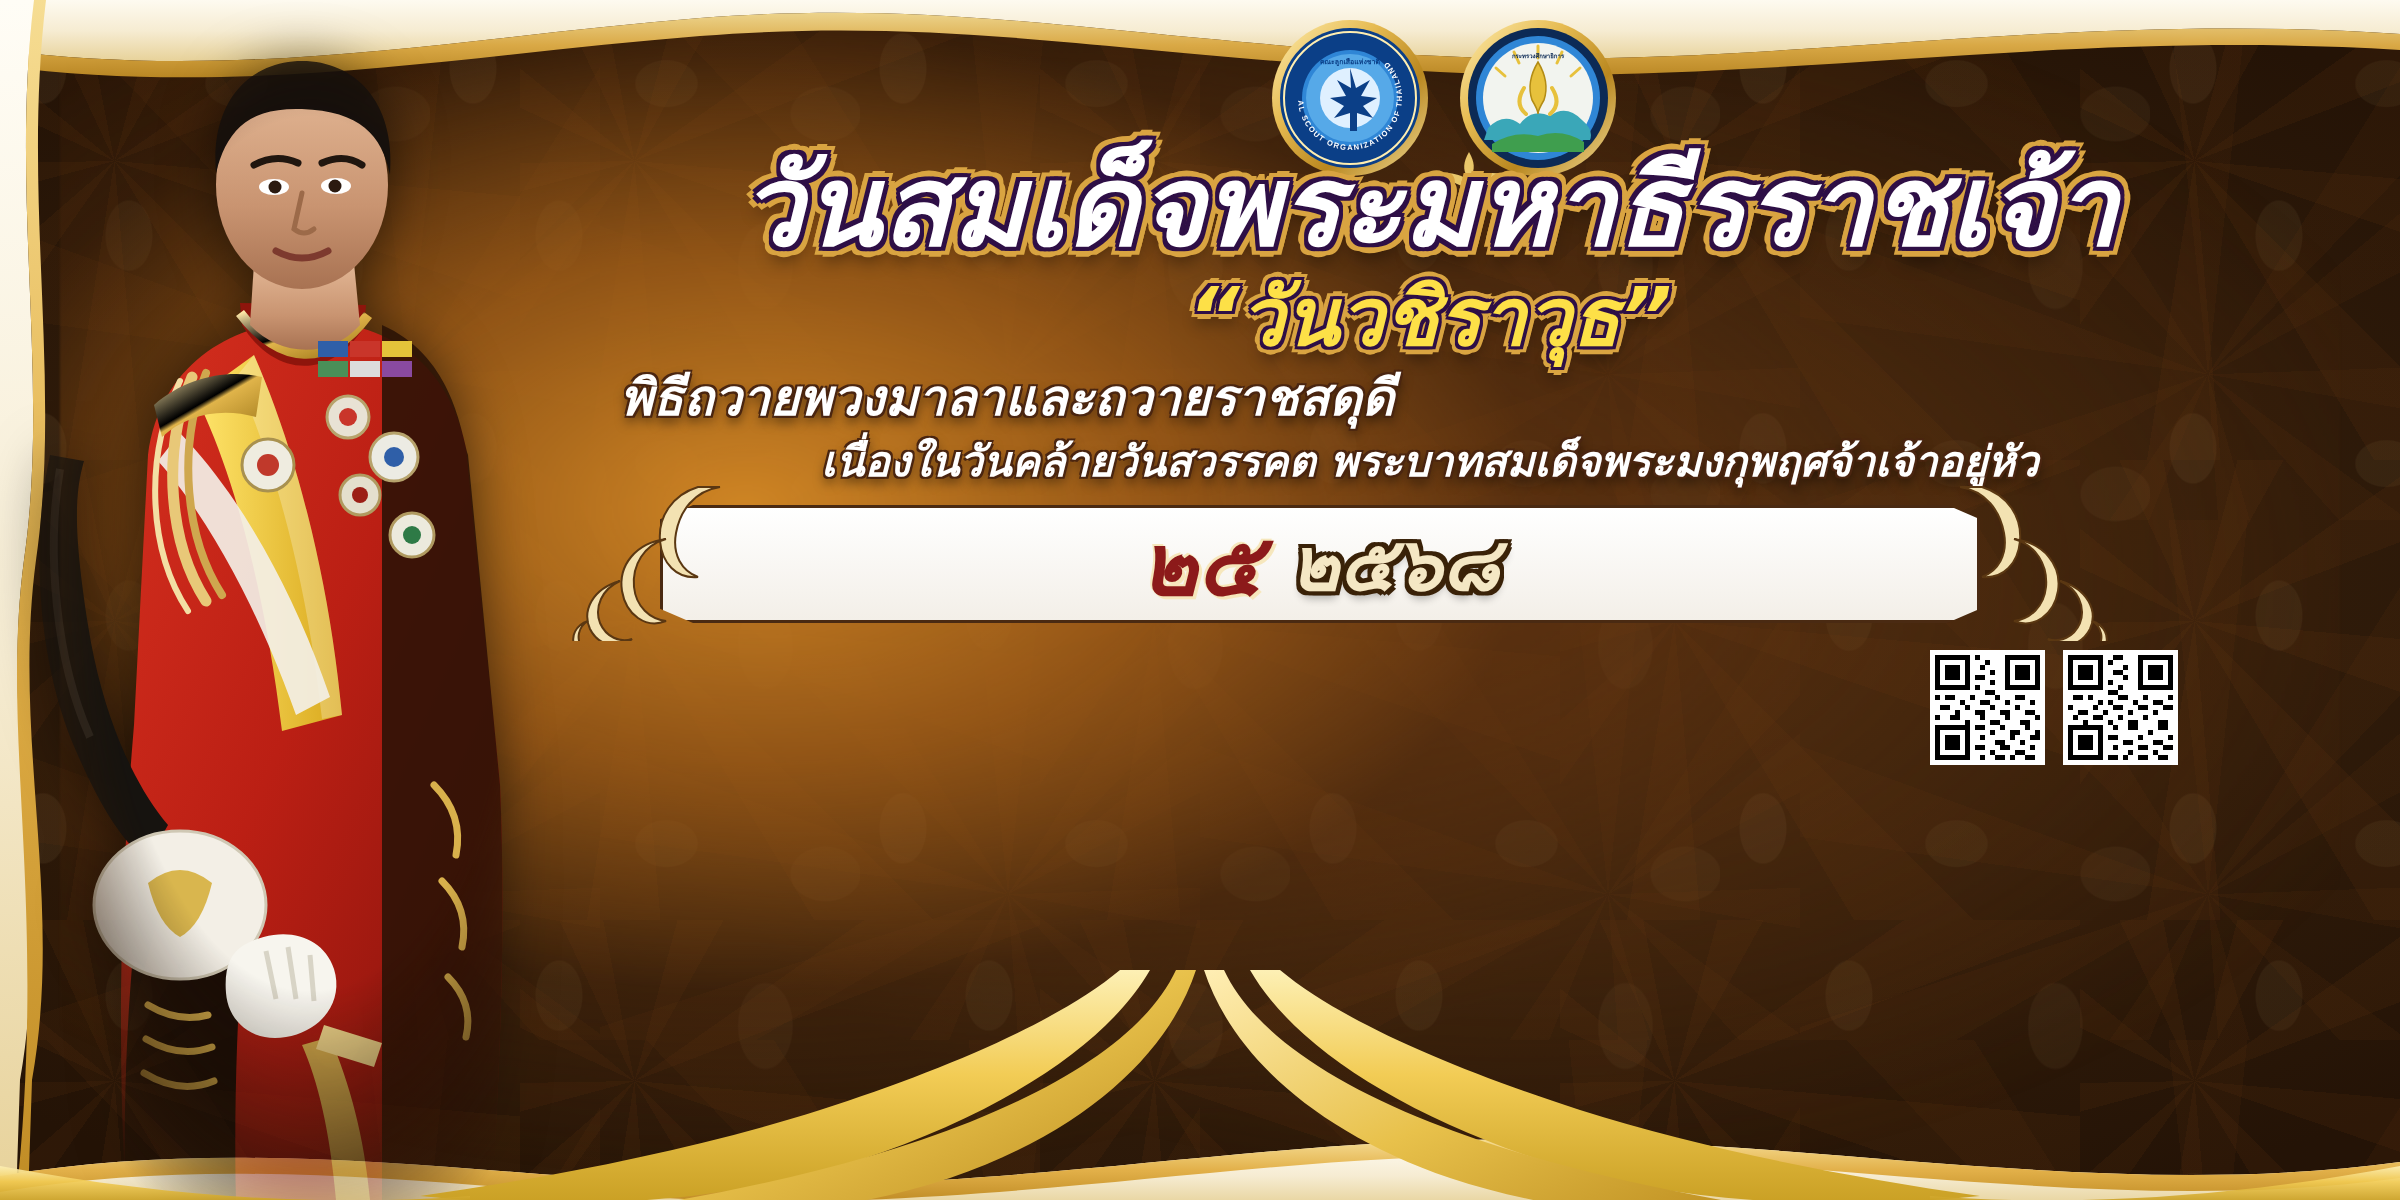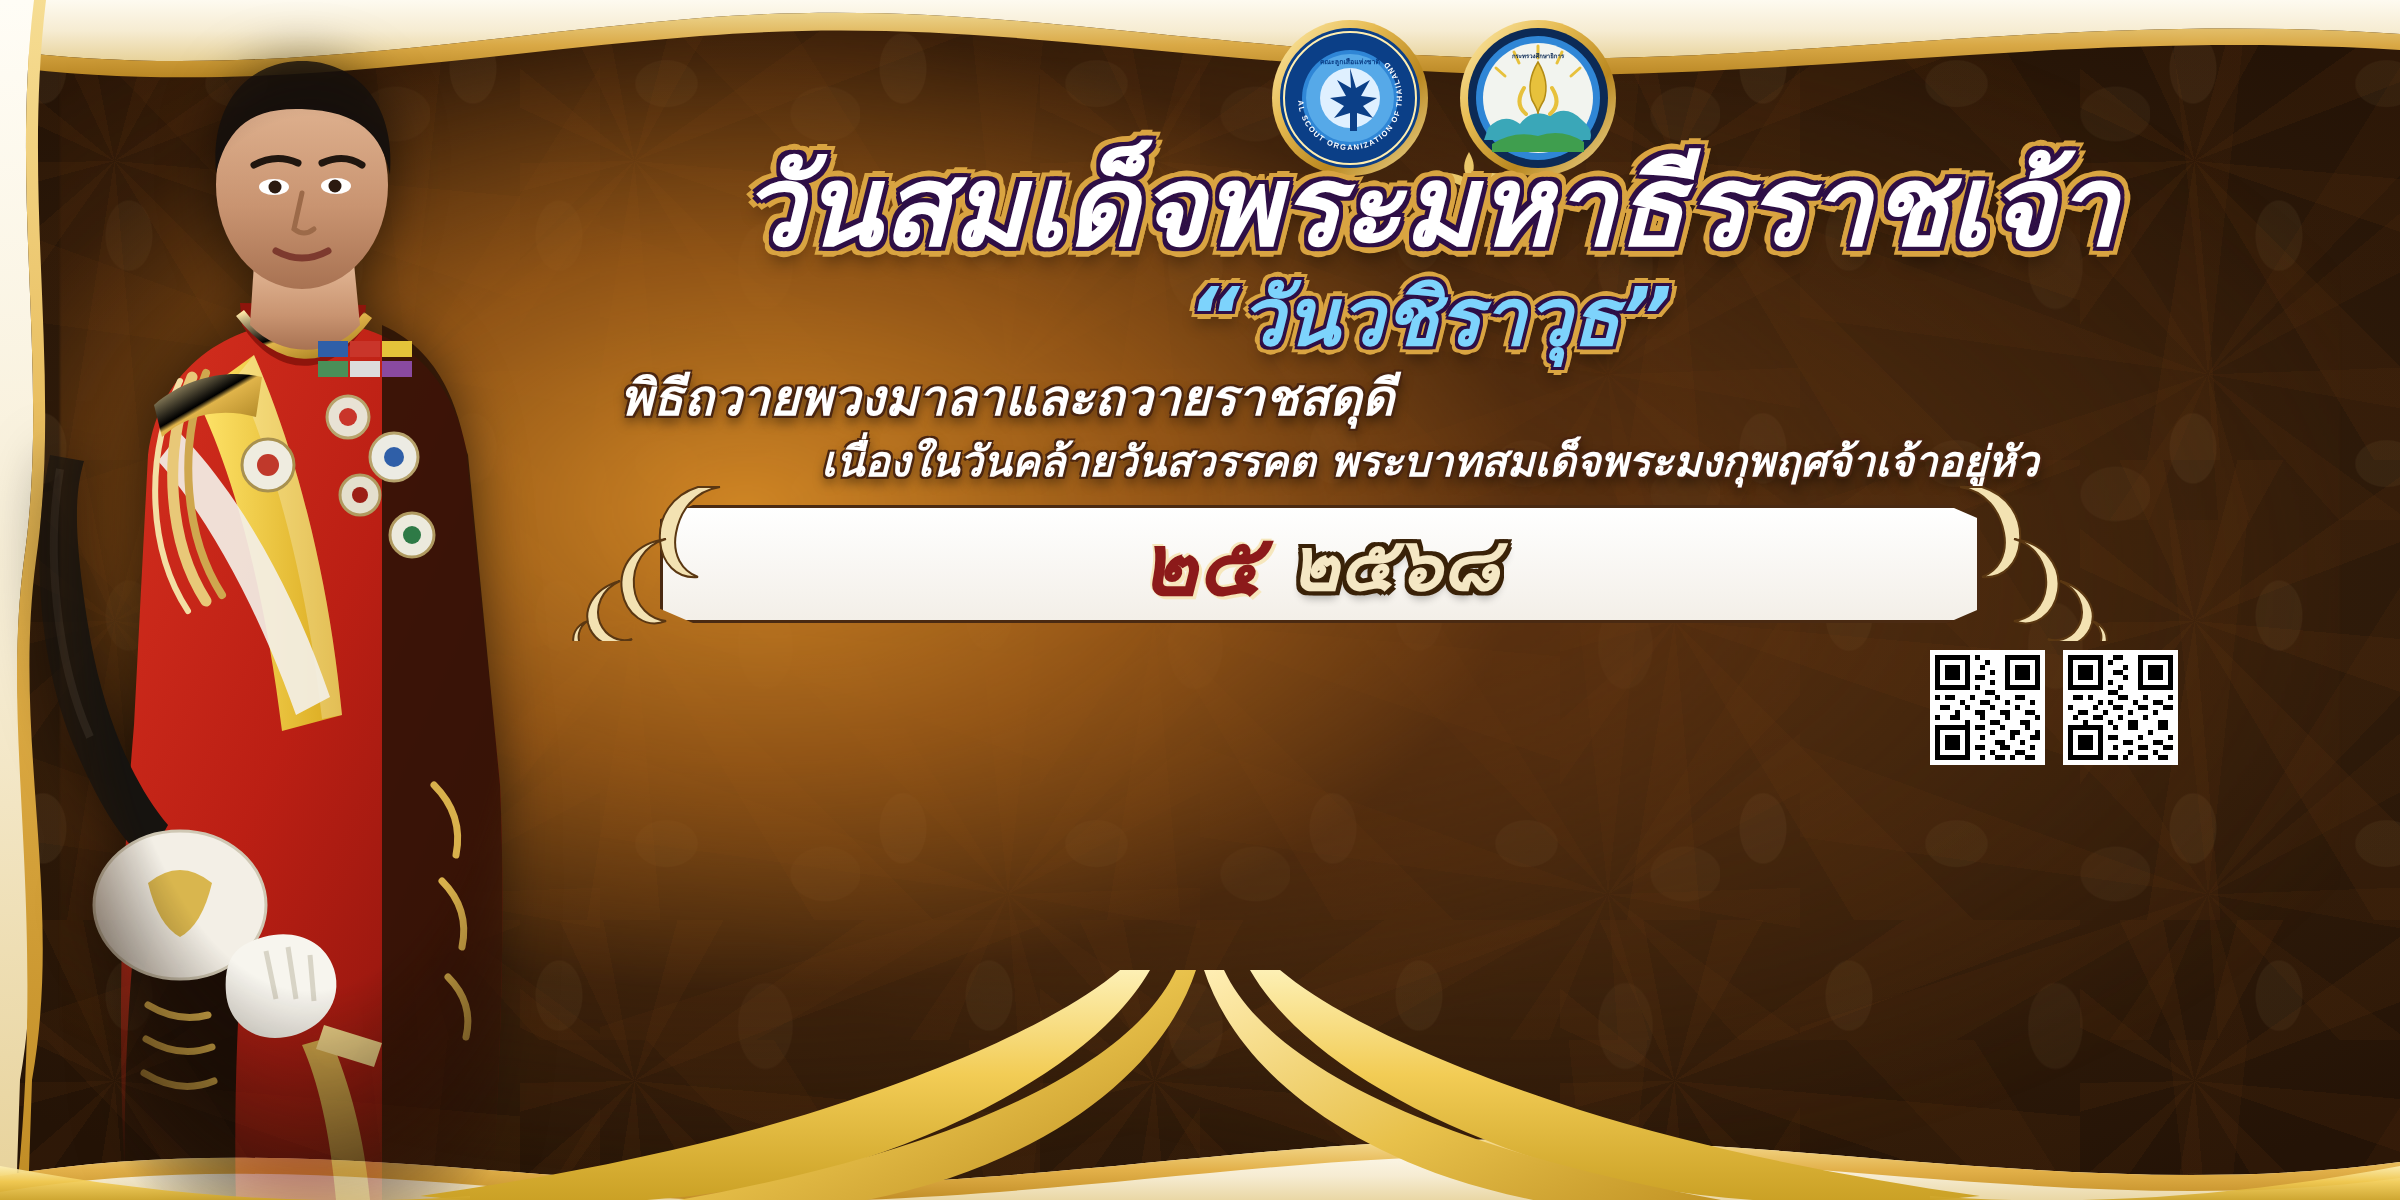--- a/index.html
+++ b/index.html
@@ -84,21 +84,21 @@
        4px 0 0 #2e0f46, -4px 0 0 #2e0f46, 0 4px 0 #2e0f46, 0 -4px 0 #2e0f46,
        4px 4px 0 #2e0f46, -4px 4px 0 #2e0f46, 4px -4px 0 #2e0f46, -4px -4px 0 #2e0f46,
        10px 0 0 #d9a441, -10px 0 0 #d9a441, 0 10px 0 #d9a441, 0 -10px 0 #d9a441,
        8px 8px 0 #d9a441, -8px 8px 0 #d9a441, 8px -8px 0 #d9a441, -8px -8px 0 #d9a441,
        0 14px 18px rgba(0,0,0,.45);
   }
 
   .t-sub{
     position:absolute; left:-20px; top:278px; width:1620px; text-align:center;
     font-weight:bold; font-size:80px; line-height:1.0;
-    color:#7dd3fc;
+    color:#fde047;
     text-shadow:
        3px 0 0 #2e0f46, -3px 0 0 #2e0f46, 0 3px 0 #2e0f46, 0 -3px 0 #2e0f46,
        3px 3px 0 #2e0f46, -3px 3px 0 #2e0f46, 3px -3px 0 #2e0f46, -3px -3px 0 #2e0f46,
        8px 0 0 #d9a441, -8px 0 0 #d9a441, 0 8px 0 #d9a441, 0 -8px 0 #d9a441,
        6px 6px 0 #d9a441, -6px 6px 0 #d9a441, 6px -6px 0 #d9a441, -6px -6px 0 #d9a441,
        0 12px 16px rgba(0,0,0,.45);
   }
 
   .t-line1{
     position:absolute; left:-20px; top:372px; width:1620px; text-align:left;

